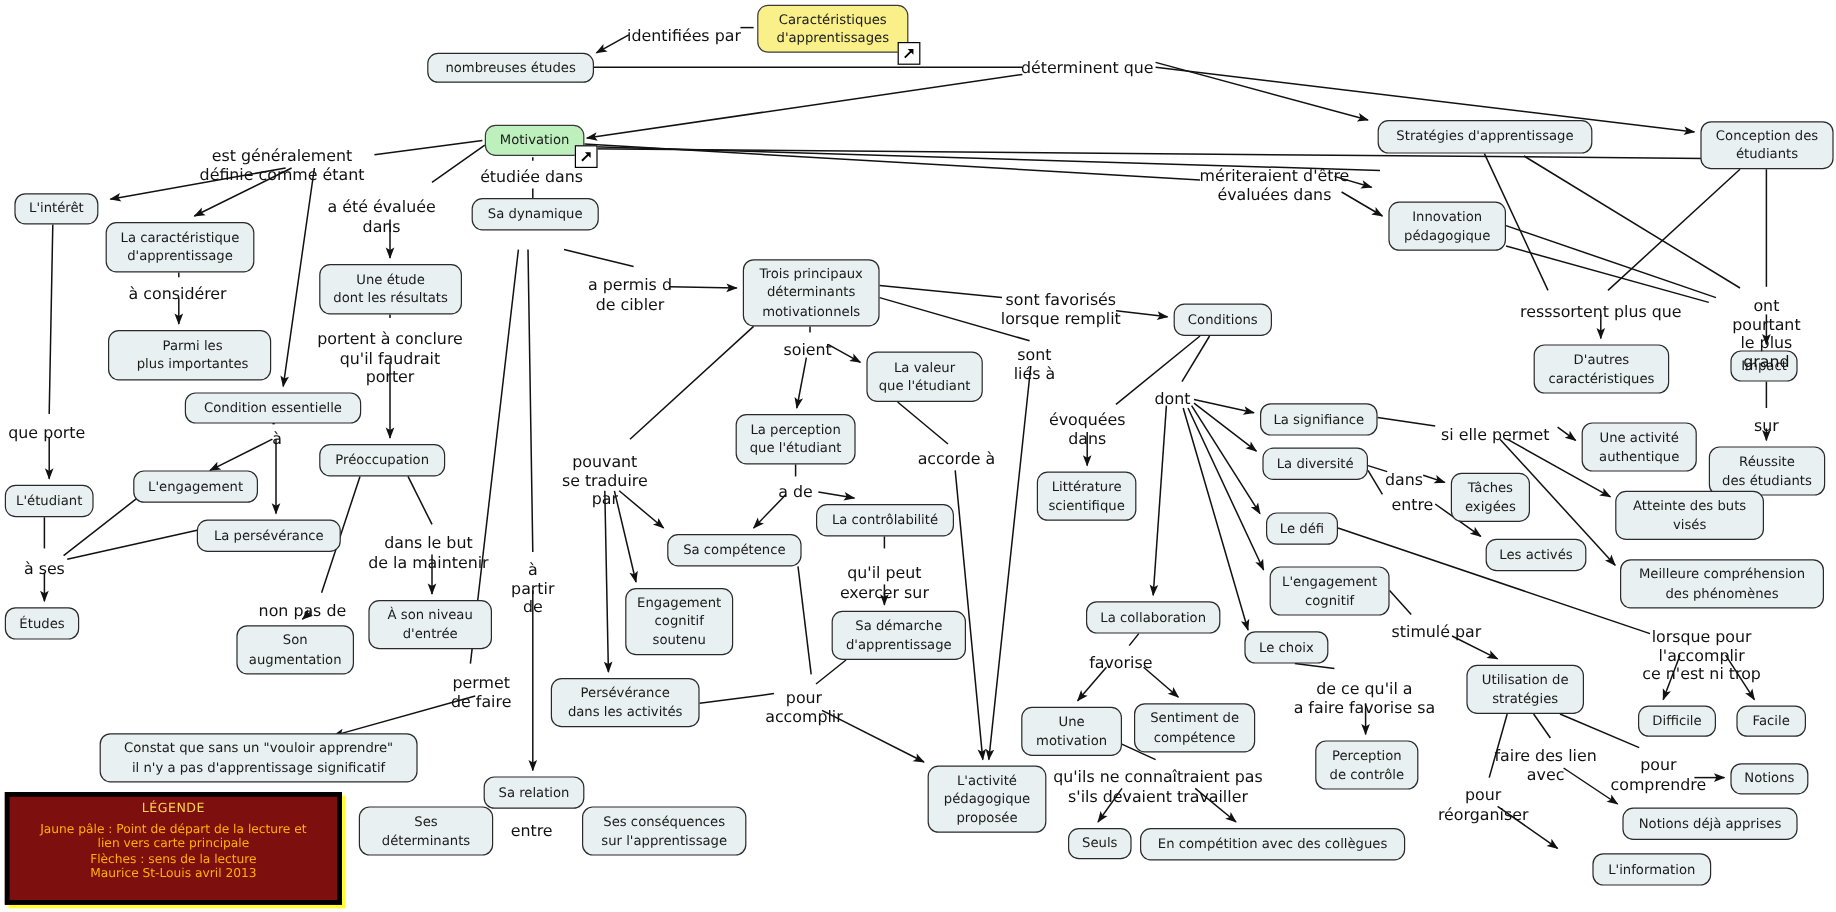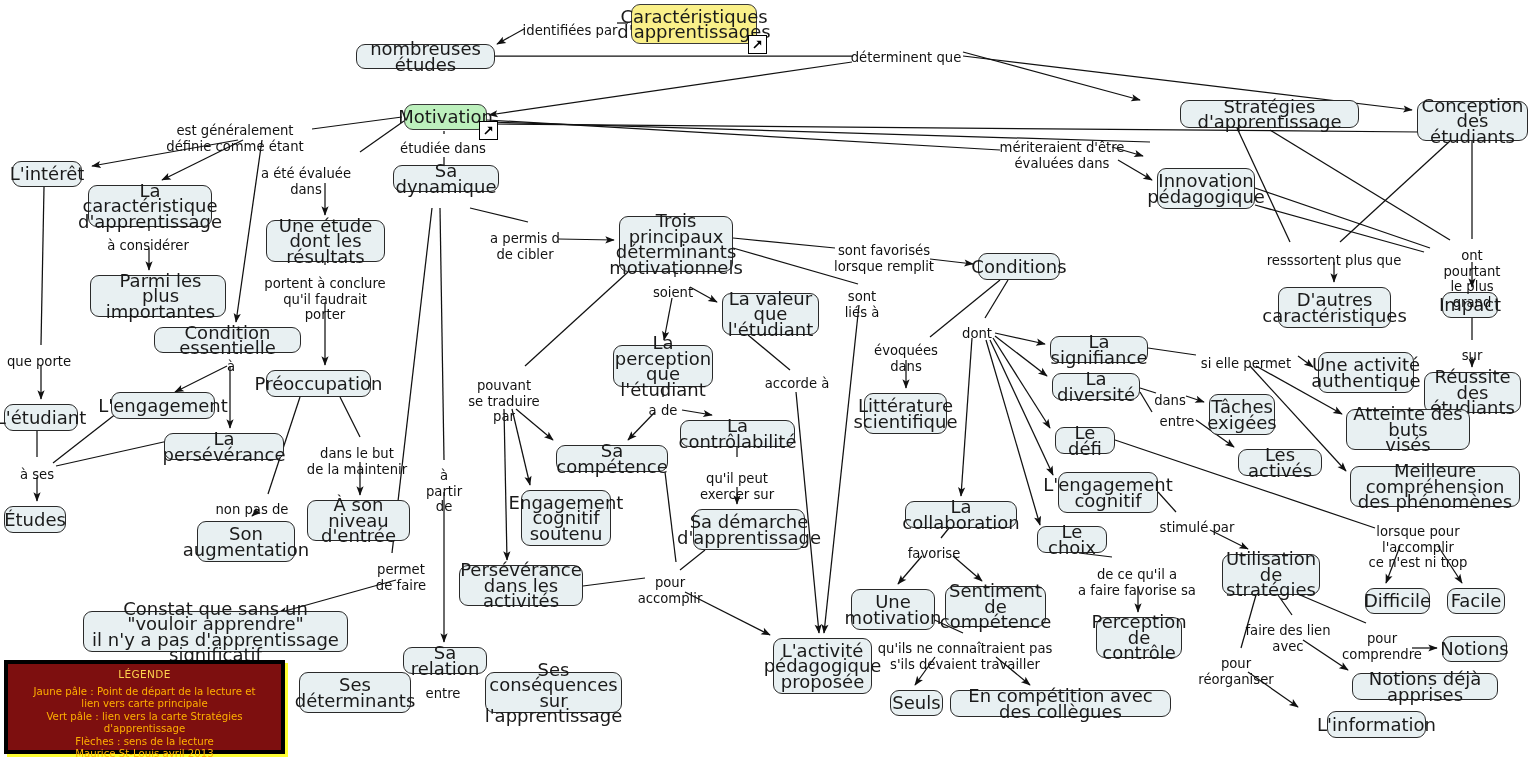--- a/index.html
+++ b/index.html
@@ -6,21 +6,21 @@
   body{font-family:"DejaVu Sans","Liberation Sans",sans-serif;}
   #map{position:relative;width:1530px;height:760px;overflow:hidden;background:#fff;}
   svg#edges{position:absolute;left:0;top:0;width:1530px;height:760px;}
   .node{
     position:absolute;
     box-sizing:border-box;
     background:#e8f0f2;
     border:1.3px solid #2a2a2a;
     border-radius:9px;
     color:#1a1a1a;
-    font-size:18px;
+    font-size:11px;
     line-height:15.5px;
     text-align:center;
     display:flex;
     align-items:center;
     justify-content:center;
     padding:2px 6px;
     white-space:pre-line;
     z-index:5;
   }
   .node.yellow{background:#faf089;border-color:#3a3a3a;}
@@ -236,21 +236,21 @@
       <path d="M1255,205 L1424,252"></path>
       <path d="M1270,130 L1450,240"></path>
     </g>
   </svg>
 
   <div id="node-layer">
       <div class="node yellow" style="left: 631px; top: 4px; width: 126px; height: 40px;">Caractéristiques
 d'apprentissages</div>
       <div class="node" style="left: 356px; top: 44px; width: 139px; height: 25px;">nombreuses études</div>
       <div class="node green" style="left: 404px; top: 104px; width: 83px; height: 26px;">Motivation</div>
-      <div class="node" style="left: 1148px; top: 100px; width: 179px; height: 28px; margin-left: 32px;">Stratégies d'apprentissage</div>
+      <div class="node" style="left: 1148px; top: 100px; width: 179px; height: 28px;">Stratégies d'apprentissage</div>
       <div class="node" style="left: 1417px; top: 101px; width: 111px; height: 40px;">Conception des
 étudiants</div>
       <div class="node" style="left: 12px; top: 161px; width: 70px; height: 26px;">L'intérêt</div>
       <div class="node" style="left: 88px; top: 185px; width: 124px; height: 42px;">La caractéristique
 d'apprentissage</div>
       <div class="node" style="left: 1157px; top: 168px; width: 98px; height: 41px;">Innovation
 pédagogique</div>
       <div class="node" style="left: 393px; top: 165px; width: 106px; height: 27px;">Sa dynamique</div>
       <div class="node" style="left: 266px; top: 220px; width: 119px; height: 42px;">Une étude
 dont les résultats</div>
@@ -333,21 +333,21 @@
       <div class="node" style="left: 1327px; top: 711px; width: 99px; height: 27px;">L'information</div>
     </div>
   <div id="label-layer">
       <div class="lbl" style="left: 570px; top: 23px;">identifiées par</div>
       <div class="lbl" style="left: 906px; top: 50px;">déterminent que</div>
       <div class="lbl" style="left: 235px; top: 123px;">est généralement
 définie comme étant</div>
       <div class="lbl" style="left: 1062px; top: 140px;">mériteraient d'être
 évaluées dans</div>
       <div class="lbl" style="left: 443px; top: 141px;">étudiée dans</div>
-      <div class="lbl" style="left: 306px; top: 166px;">a été évaluée
+      <div class="lbl" style="left: 318px; top: 166px;">a été évaluée
 dans</div>
       <div class="lbl" style="left: 148px; top: 238px;">à considérer</div>
       <div class="lbl" style="left: 525px; top: 231px;">a permis d
 de cibler</div>
       <div class="lbl" style="left: 884px; top: 243px;">sont favorisés
 lorsque remplit</div>
       <div class="lbl" style="left: 1334px; top: 253px;">resssortent plus que</div>
       <div class="lbl" style="left: 1472px; top: 248px;">ont  pourtant
 le plus grand</div>
       <div class="lbl" style="left: 325px; top: 276px;">portent à conclure
@@ -412,18 +412,17 @@
           <path d="M2,9 L8.4,2.6" stroke="#000" stroke-width="1.6"></path>
           <path d="M4.4,1.8 L9.2,1.8 L9.2,6.6 Z" fill="#000"></path>
         </svg>
       </div>
     </div>
 
   <div id="legend">
     <div class="ltitle">LÉGENDE</div>
     <div class="lline">Jaune pâle : Point de départ de la lecture et</div>
     <div class="lline">lien vers carte principale</div>
-    <div class="lline">Vert pâle : lien vers la carte Stratégies d'apprentissage</div>
     <div class="lline">Flèches : sens de la lecture</div>
     <div class="lline">Maurice St-Louis avril 2013</div>
   </div>
 
 </div>
 
 </body></html>

